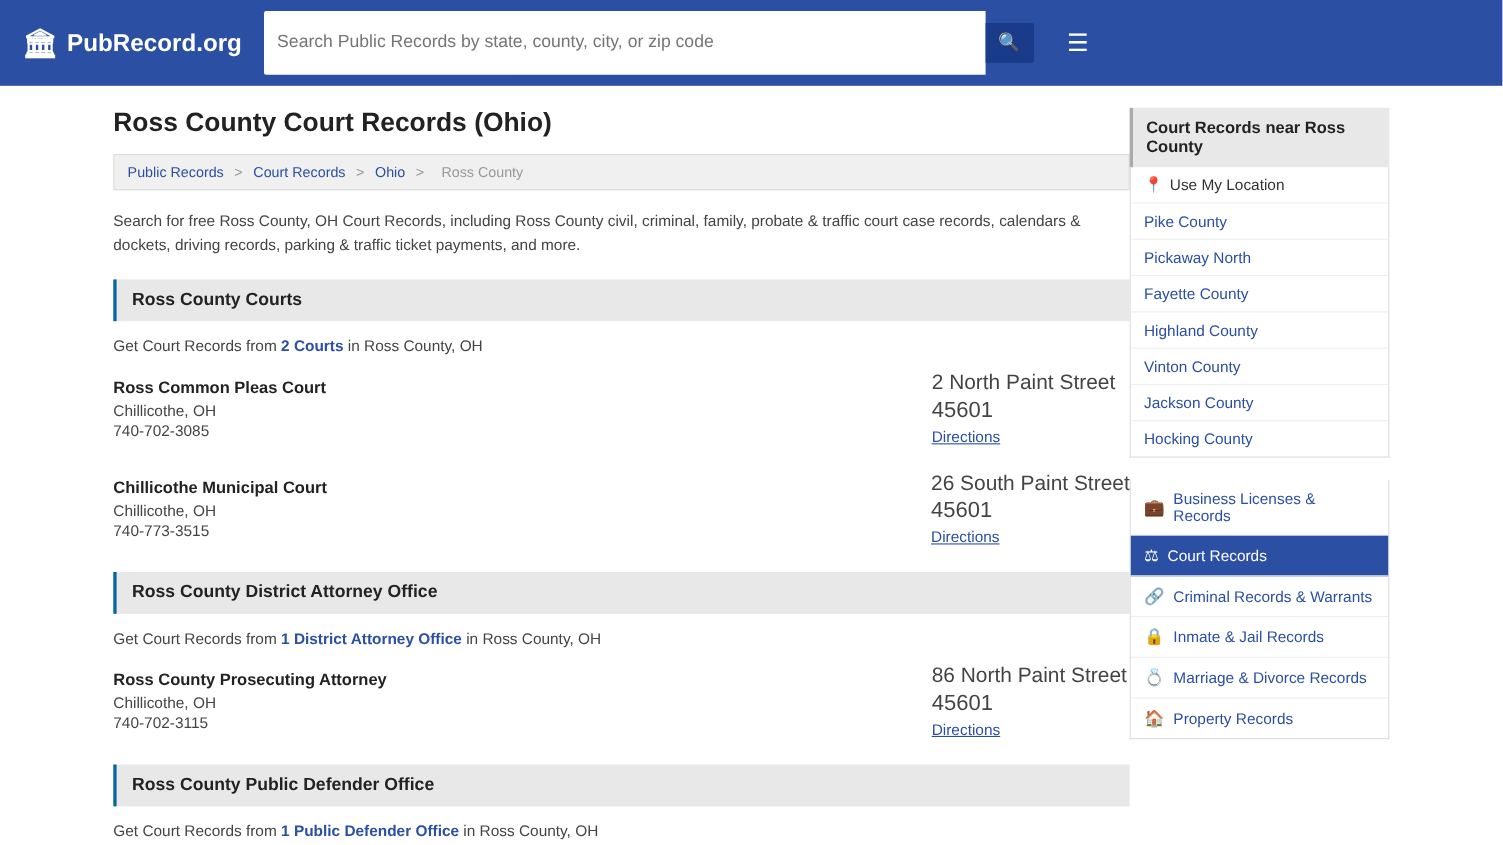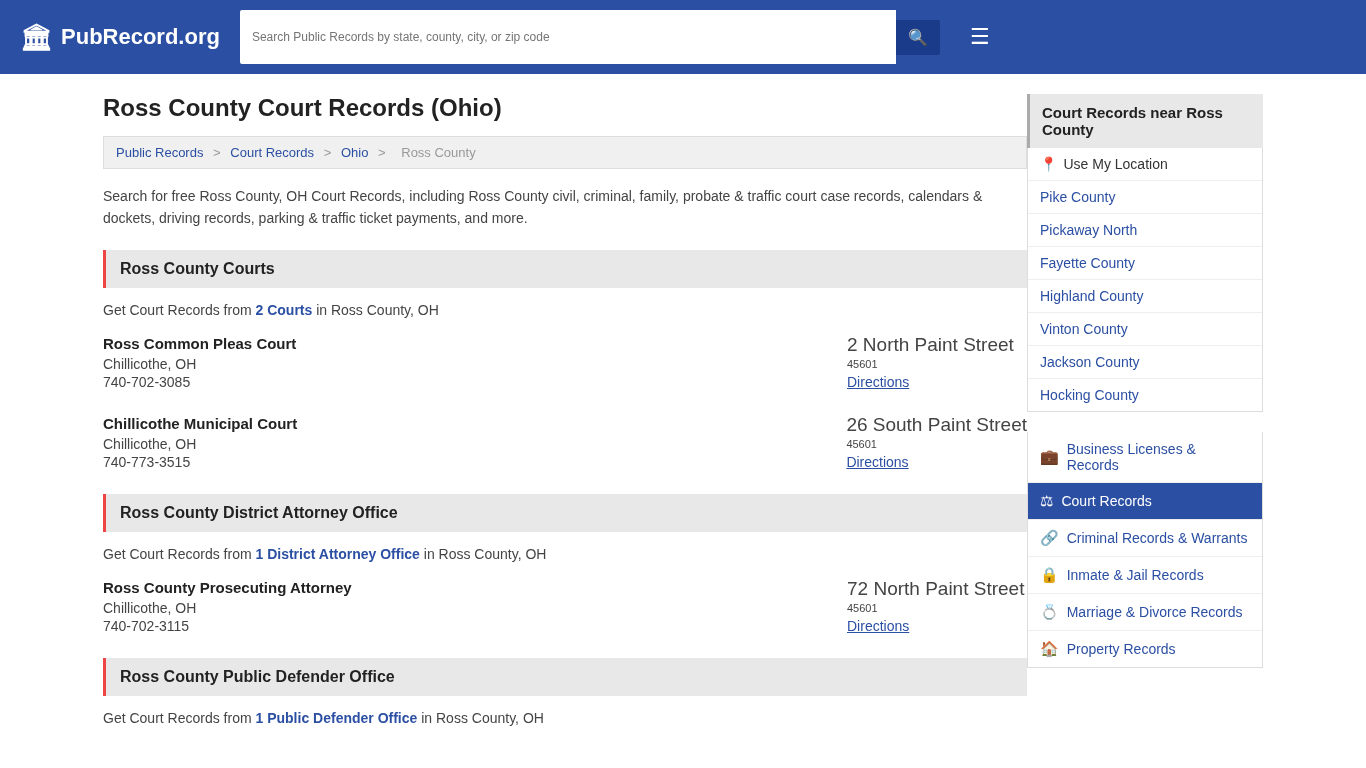--- a/index.html
+++ b/index.html
@@ -28,21 +28,21 @@
     }
     .search-area {
       flex: 1;
       display: flex;
       align-items: center;
       max-width: 700px;
     }
     .search-input {
       flex: 1;
       padding: 20px 12px;
-      font-size: 12px;
+      font-size: 16px;
       border: none;
       outline: none;
       border-radius: 2px 0 0 2px;
     }
     .search-btn {
       background: #1a3a8a;
       border: none;
       padding: 8px 12px;
       cursor: pointer;
       color: #fff;
@@ -101,38 +101,38 @@
     }
 
     
     .section-header {
       background: #e8e8e8;
       padding: 10px 14px;
       font-size: 16px;
       font-weight: bold;
       color: #222;
       margin-bottom: 14px;
-      border-left: 3px solid #ef4444;
+      border-left: 3px solid #0369a1;
     }
 
     .section-description {
       font-size: 14px;
       color: #444;
       margin-bottom: 16px;
     }
     .section-description strong {
       color: #2b4fa3;
     }
 
     
     .court-entry {
       margin-bottom: 24px;
       display: flex;
       justify-content: space-between;
-      align-items: flex-end;
+      align-items: center;
     }
     .court-left {}
     .court-name {
       font-size: 15px;
       font-weight: bold;
       color: #222;
       margin-bottom: 4px;
     }
     .court-location {
       font-size: 14px;
@@ -146,21 +146,21 @@
     .court-right {
       text-align: left;
       min-width: 180px;
     }
     .court-address {
       font-size: 19px;
       color: #444;
       margin-bottom: 2px;
     }
     .court-zip {
-      font-size: 11px;
+      font-size: 20px;
       color: #444;
       margin-bottom: 4px;
     }
     .directions-link {
       color: #2b4fa3;
       text-decoration: underline;
       cursor: pointer;
       font-size: 14px;
     }
 
@@ -320,21 +320,21 @@
         Get Court Records from <strong>1 District Attorney Office</strong> in Ross County, OH
       </p>
 
       <div class="court-entry">
         <div class="court-left">
           <div class="court-name">Ross County Prosecuting Attorney</div>
           <div class="court-location">Chillicothe, OH</div>
           <div class="court-phone">740-702-3115</div>
         </div>
         <div class="court-right">
-          <div class="court-address">72 North Paint Street</div>
+          <div class="court-address">86 North Paint Street</div>
           <div class="court-zip">45601</div>
           <a class="directions-link" href="#">Directions</a>
         </div>
       </div>
     </div>
 
     <div class="divider-section">
       <div class="section-header">Ross County Public Defender Office</div>
       <p class="section-description">
         Get Court Records from <strong>1 Public Defender Office</strong> in Ross County, OH

